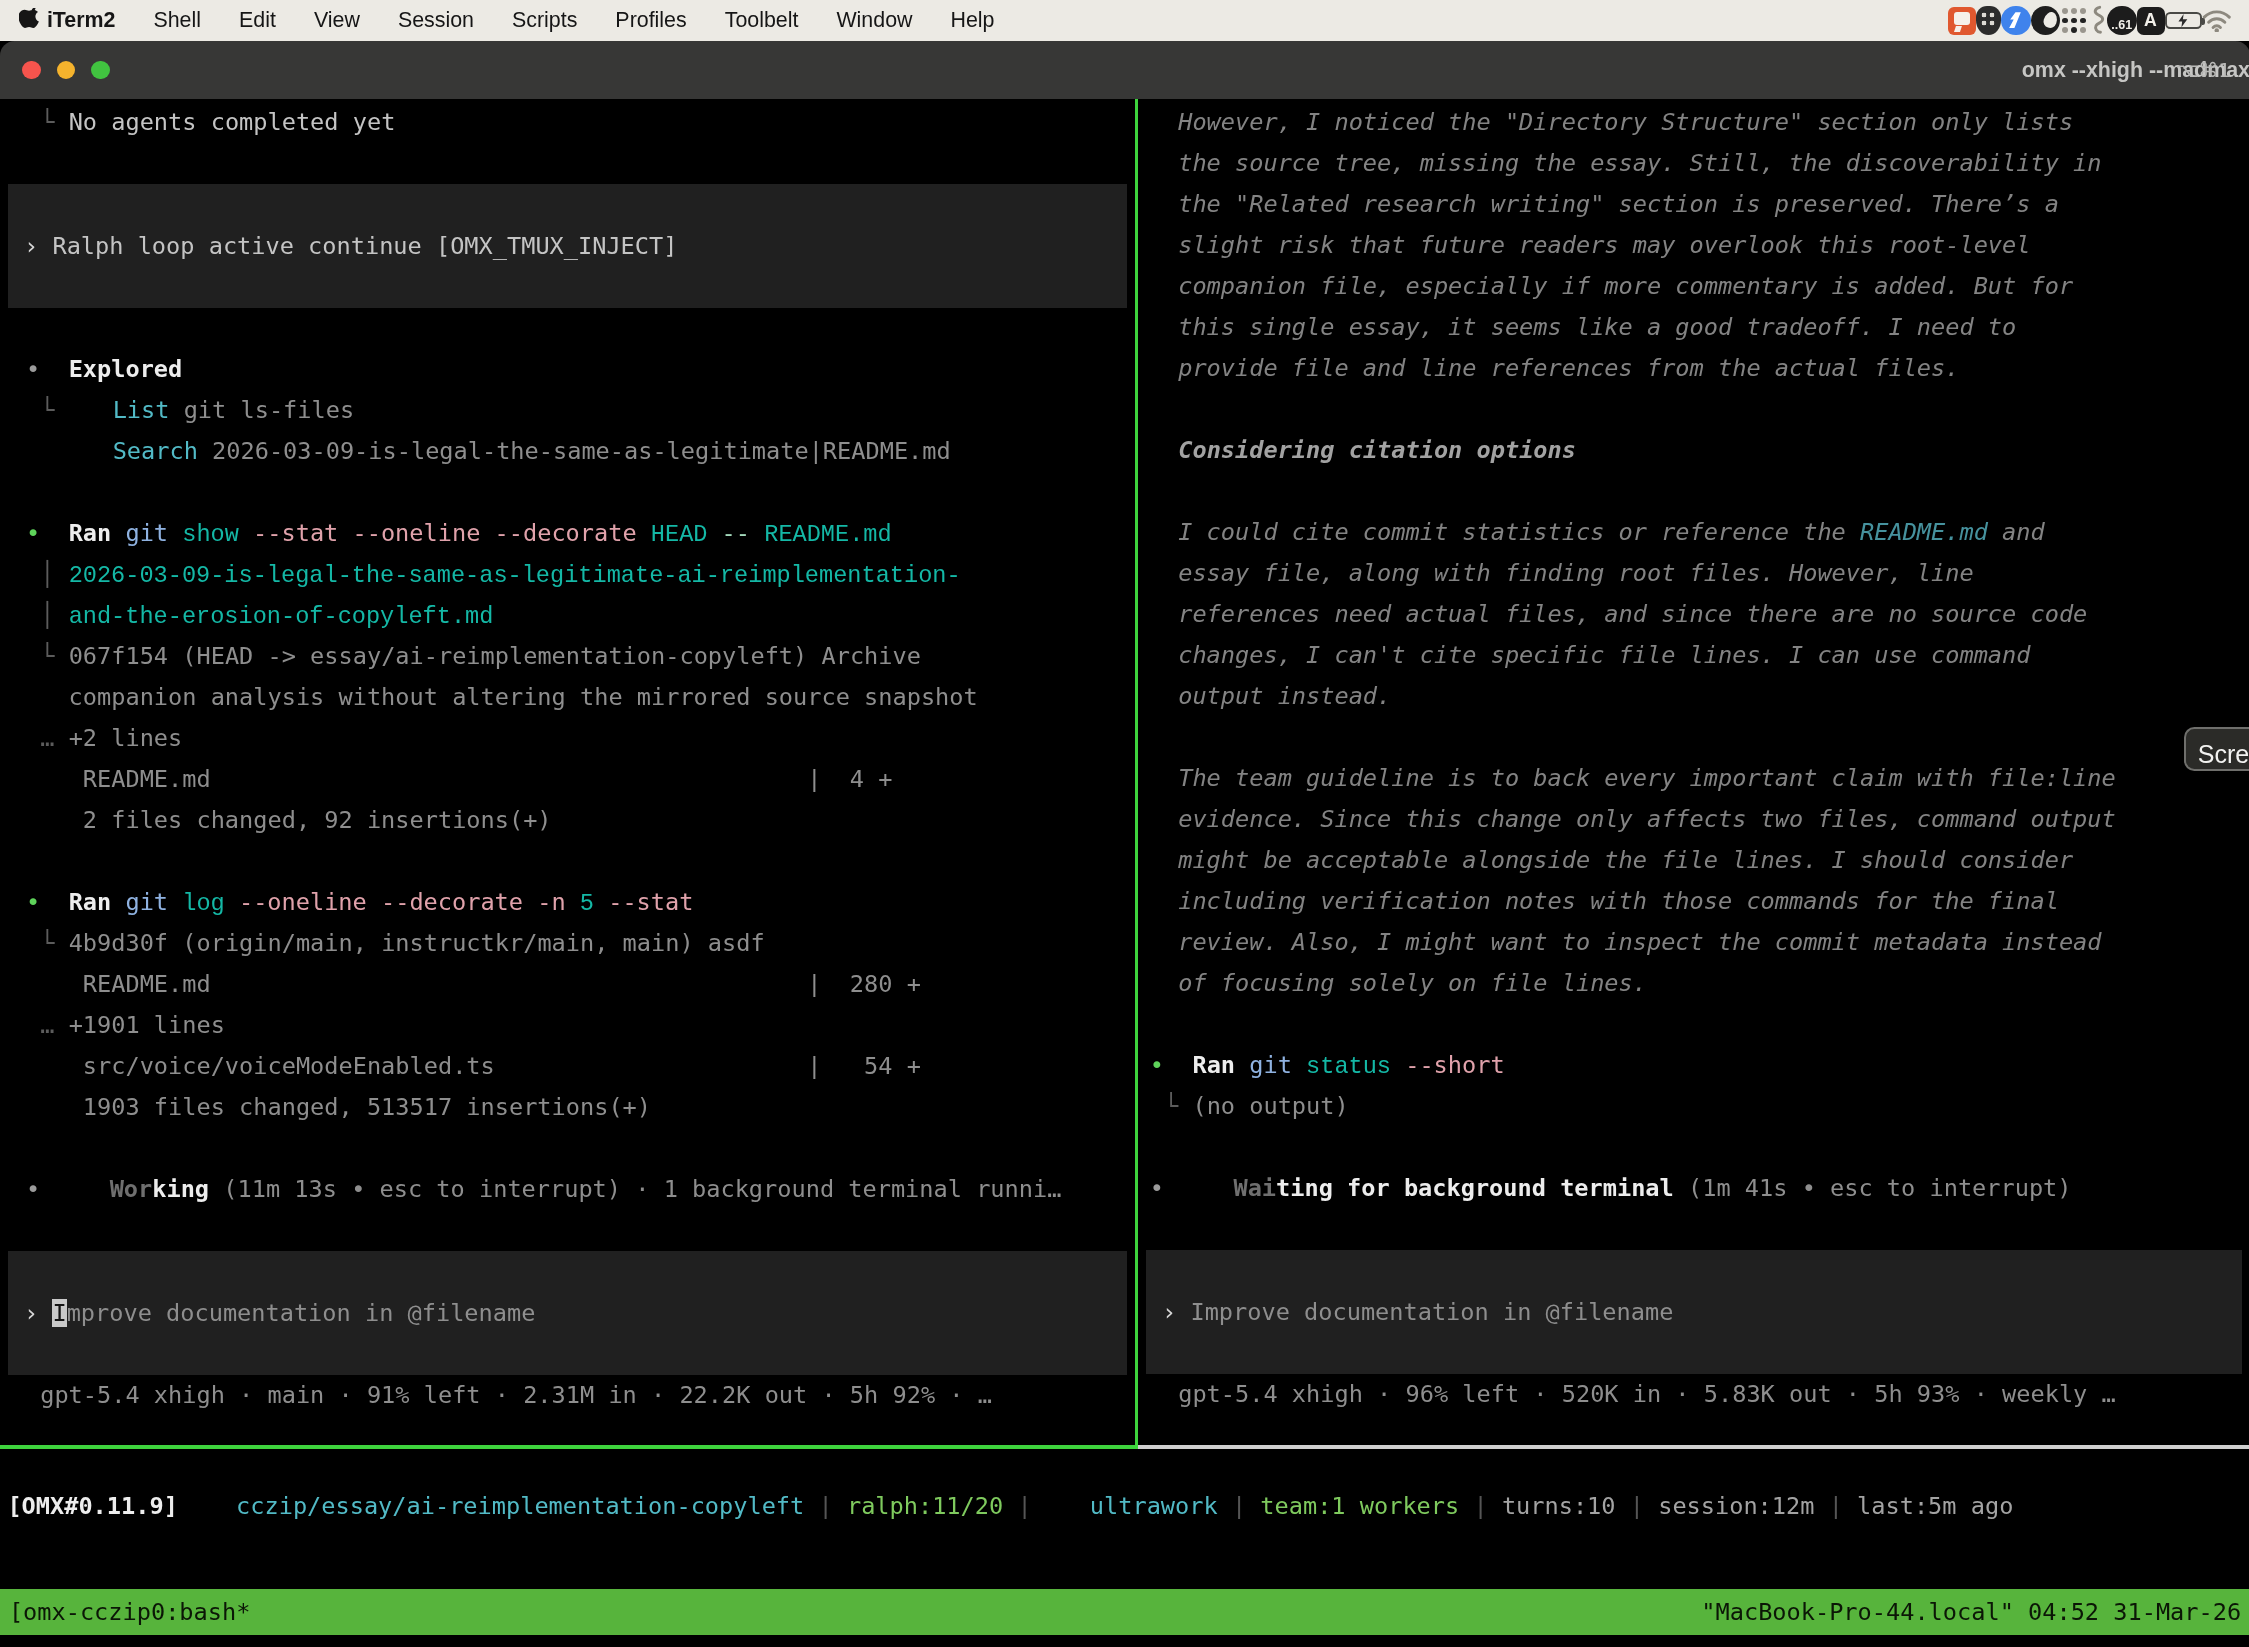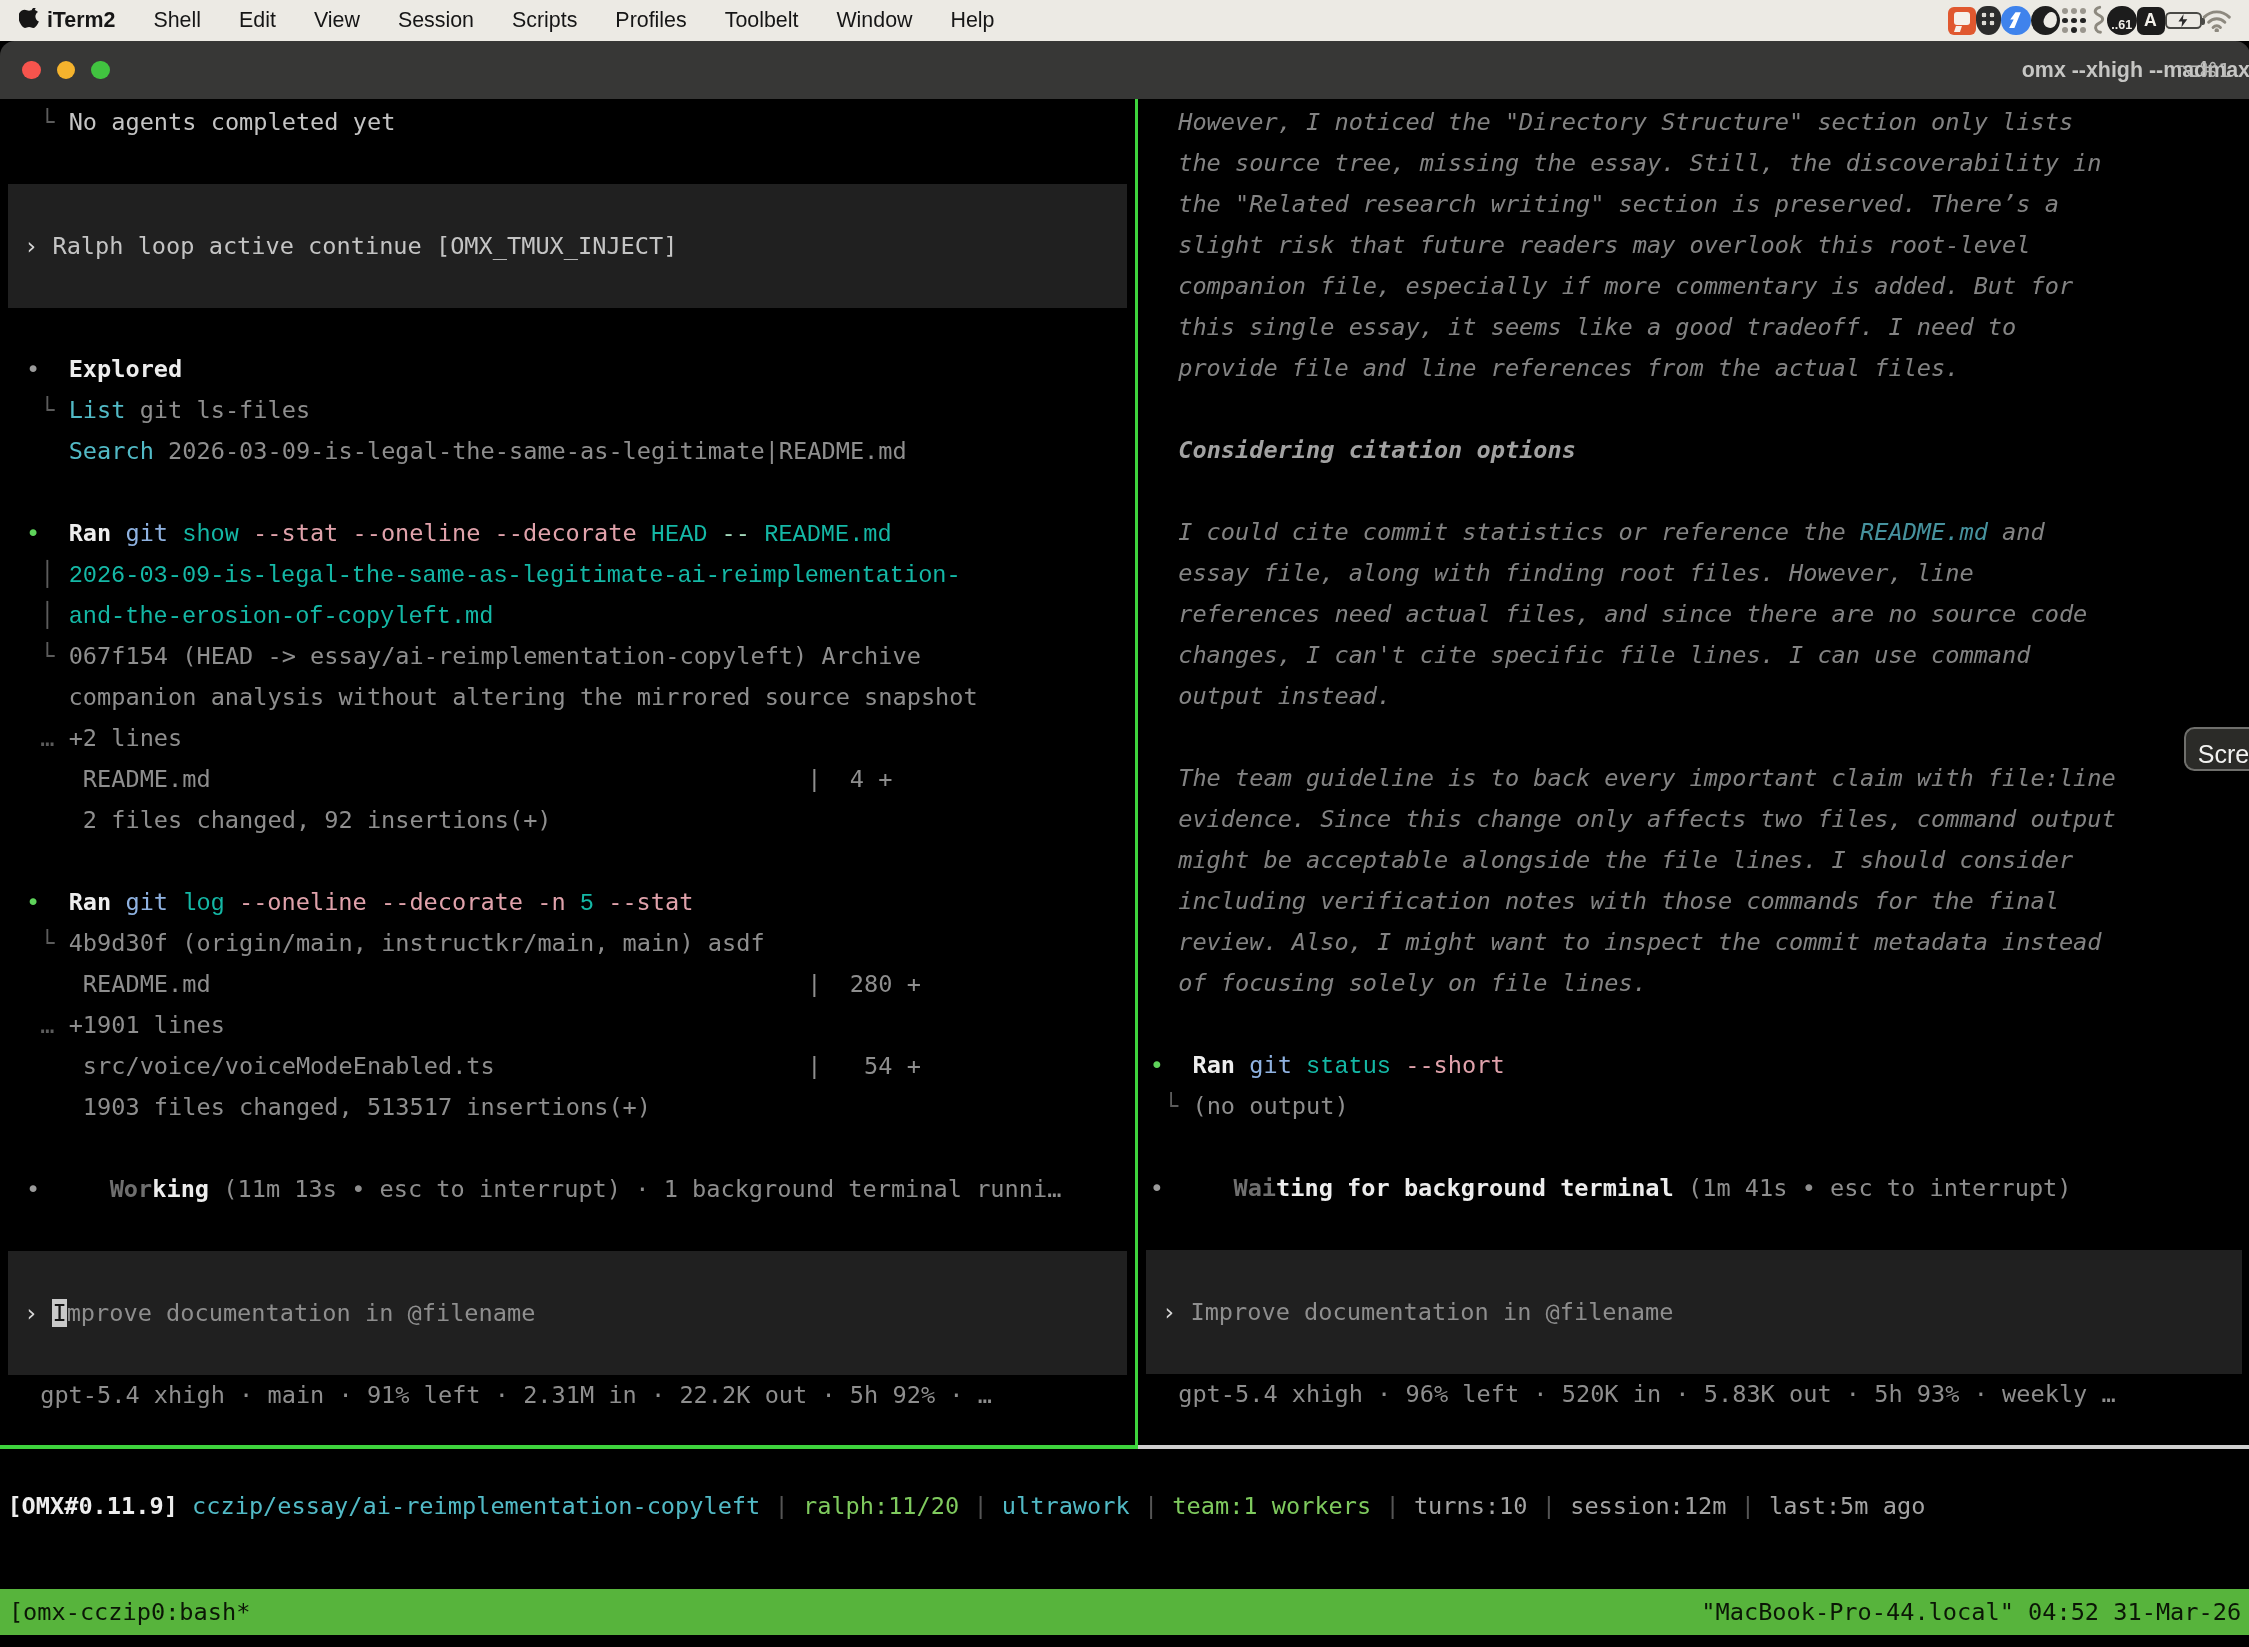--- a/index.html
+++ b/index.html
@@ -65,21 +65,21 @@
   .pane-right .row { padding-left:11.8px; }
 
   .row { height:41px; line-height:41px; font-size:23.6px; white-space:pre; color:#8e8e8e; overflow:hidden; }
   .row.i { font-style:italic; color:#838383; }
   .box { height:124px; background:#202020; margin:0 8px; display:flex; align-items:center; }
   .box .row { flex:1; padding-left:16px !important; }
 
   .dim{color:#5c5c5c;} .gray{color:#8e8e8e;} .fg{color:#c4c4c4;}
   .bold{color:#ededed;font-weight:bold;} .boldg{color:#a2a2a2;font-weight:bold;}
   .bgreen{color:#5ed35a;} .bgray{color:#9b9b9b;}
-  .cyan{color:#52bac6;} .blue{color:#8fb2e1;} .pale{color:#14b8a6;font-family:Liberation Mono, monospace;}
+  .cyan{color:#52bac6;margin-left:44px;} .blue{color:#8fb2e1;} .pale{color:#14b8a6;font-family:Liberation Mono, monospace;}
   .pink{color:#e0a2ab;} .mint{color:#a4dabc;}
   .teal{color:#46929e;} .shim{color:#6f6f6f;font-weight:bold;margin-left:41px;}
   .green{color:#7fca5e;} .sep{color:#555;} .gray2{color:#a3a3a3;}
   .prm{color:#d6d6d6;} .cur{background:#c9c9c9;color:#141414;}
 
   
   .hsep { height:3.7px; display:flex; }
   .hsep .l { width:1138px; background:#3ed43d; }
   .hsep .r { flex:1; background:#cfcfcf; }
   .omxrow { height:140px; padding:37px 0 0 7.4px; background:#000; }

